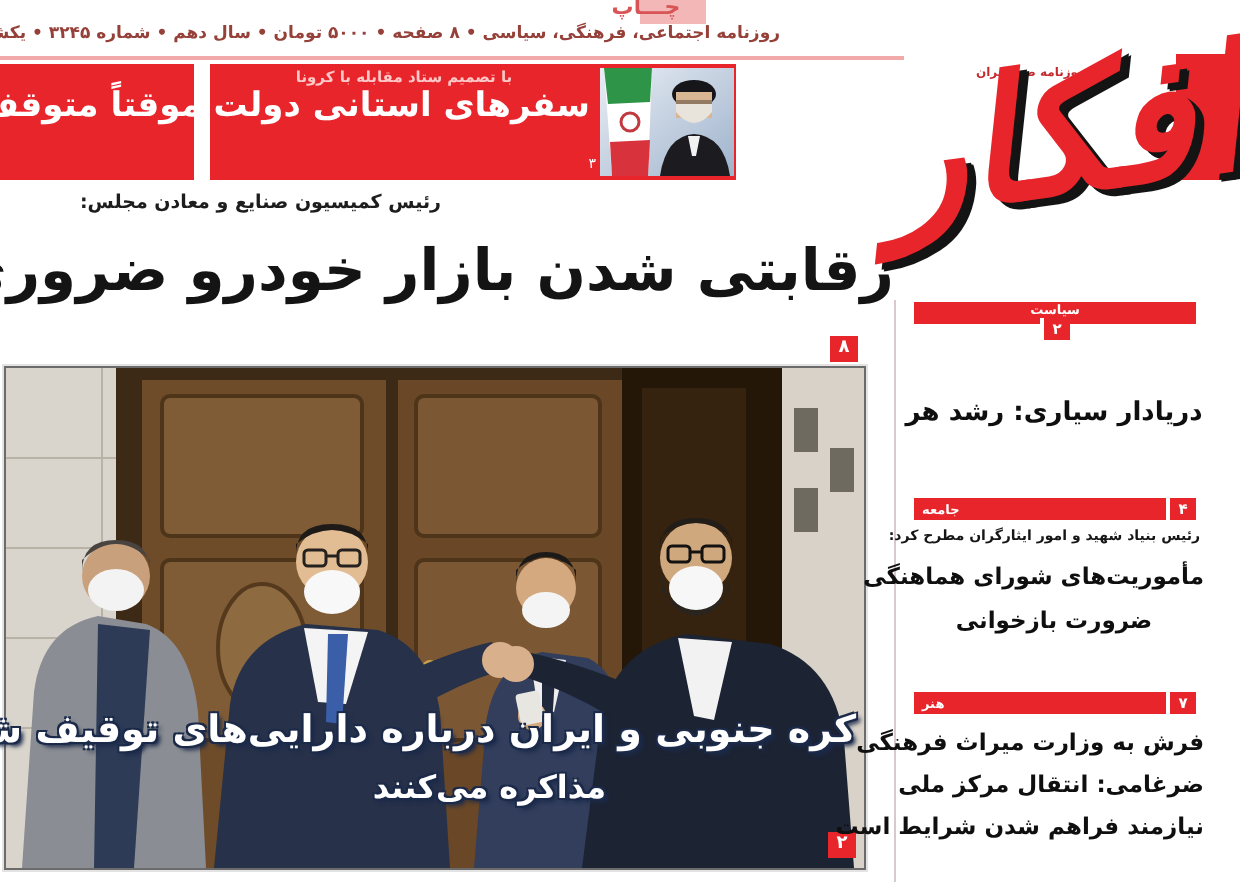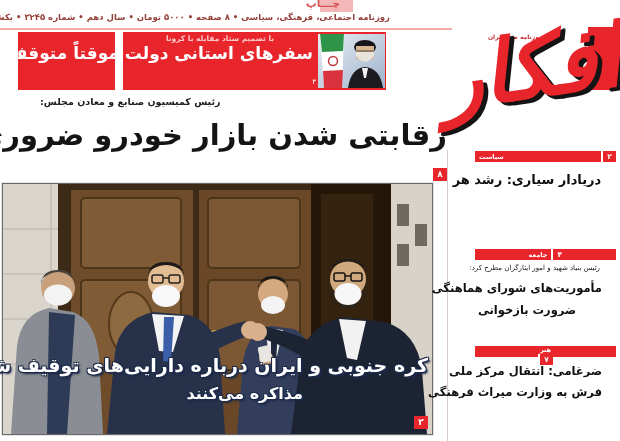--- a/index.html
+++ b/index.html
@@ -1,19 +1,19 @@
 <!DOCTYPE html>
 <html lang="fa"><head>
 <meta charset="utf-8">
 <style>
   html,body{margin:0;padding:0;}
   body{width:620px;height:441px;background:#ffffff;overflow:hidden;
        font-family:"DejaVu Sans",sans-serif;position:relative;}
   .abs{position:absolute;}
-  .red{background:#e8252b;margin-left:18px;}
+  .red{background:#e8252b;}
   .rtl{direction:rtl;unicode-bidi:embed;}
 
   
   #print-mark{left:293px;top:-4px;width:60px;height:16px;color:#d85457;
     background:linear-gradient(to left,#f3b7b8 55%,transparent 55%);
     font-size:11px;font-weight:bold;text-align:center;line-height:16px;letter-spacing:1px;}
   #info-line{left:60px;top:12px;width:330px;text-align:center;font-size:8.5px;
     color:#96403a;font-weight:bold;white-space:nowrap;}
   #header-rule{left:0;top:28px;width:452px;height:2px;background:#f2a9a9;}
 
@@ -57,23 +57,23 @@
   
   #sidebar-divider{left:447px;top:150px;width:1px;height:291px;background:#d8caca;}
   .section-bar{left:457px;width:141px;height:11px;display:flex;direction:ltr;
     justify-content:space-between;align-items:center;}
   .bar-label{color:#fff;font-size:6.5px;font-weight:bold;padding:0 4px;direction:rtl;}
   .bar-num{background:#e8252b;border-left:2px solid #fff;width:13px;height:11px;
     color:#fff;font-size:7.5px;font-weight:bold;text-align:center;line-height:11px;}
   .sb-lines{left:452px;width:150px;text-align:center;color:#0f0f0f;font-weight:bold;}
   .sb-line{white-space:nowrap;}
   #sb1-lines{top:167px;font-size:13px;}
-  #sb1-lines .sb-line{line-height:26px;}
+  #sb1-lines .sb-line{line-height:26px;margin-top:27px;}
   #sb2-kicker{left:452px;top:264px;width:148px;text-align:right;font-size:7px;
-    color:#151515;font-weight:normal;white-space:nowrap;}
+    color:#151515;font-weight:bold;white-space:nowrap;}
   #sb2-lines{top:277px;font-size:11.5px;}
   #sb2-lines .sb-line{line-height:22px;}
   #sb3-lines{top:361px;font-size:11.5px;}
   #sb3-lines .sb-line{line-height:21px;}
 </style>
 </head>
 <body>
 
 <div class="abs" id="print-mark">چـــاپ</div>
 <div class="abs rtl" id="info-line">روزنامه اجتماعی، فرهنگی، سیاسی • ۸ صفحه • ۵۰۰۰ تومان • سال دهم • شماره ۳۲۴۵ • یکشنبه ۱۰ بهمن ۱۴۰۰</div>
@@ -190,38 +190,39 @@
     <path d="M306,156 Q280,146 260,142 L255,153 Q280,161 300,173 Z" fill="#1c2333"></path>
     <circle cx="255" cy="148" r="9" fill="#d8b18c"></circle>
   </svg>
   <div id="photo-caption1" class="rtl">کره جنوبی و ایران درباره دارایی‌های توقیف شده</div>
   <div id="photo-caption2" class="rtl">مذاکره می‌کنند</div>
   <div class="red pageref-box" id="photo-pageref">۲</div>
 </div>
 
 <div class="abs" id="sidebar-divider"></div>
 
-<div class="abs red section-bar" style="top:151px;">
+<div class="abs red section-bar" style="top:151px;flex-direction:column;">
   <span class="bar-label">سیاست</span>
   <span class="bar-num">۲</span>
 </div>
 <div class="abs rtl sb-lines" id="sb1-lines">
   <div class="sb-line">دریادار سیاری: رشد هر</div>
 </div>
 
-<div class="abs red section-bar" style="top:249px;justify-content:center;">
+<div class="abs red section-bar" style="top:249px;">
   <span class="bar-label">جامعه</span>
   <span class="bar-num">۴</span>
 </div>
 <div class="abs rtl" id="sb2-kicker">رئیس بنیاد شهید و امور ایثارگران مطرح کرد:</div>
 <div class="abs rtl sb-lines" id="sb2-lines">
   <div class="sb-line">مأموریت‌های شورای هماهنگی</div>
   <div class="sb-line">ضرورت بازخوانی</div>
 </div>
 
-<div class="abs red section-bar" style="top:346px;flex-direction:column;">
+<div class="abs red section-bar" style="top:346px;">
   <span class="bar-label">هنر</span>
   <span class="bar-num">۷</span>
 </div>
 <div class="abs rtl sb-lines" id="sb3-lines">
+  <div class="sb-line">فرش به وزارت میراث فرهنگی</div>
   <div class="sb-line">ضرغامی: انتقال مرکز ملی</div>
-  <div class="sb-line">فرش به وزارت میراث فرهنگی</div>
+  <div class="sb-line">نیازمند فراهم شدن شرایط است</div>
 </div>
 
 </body></html>

